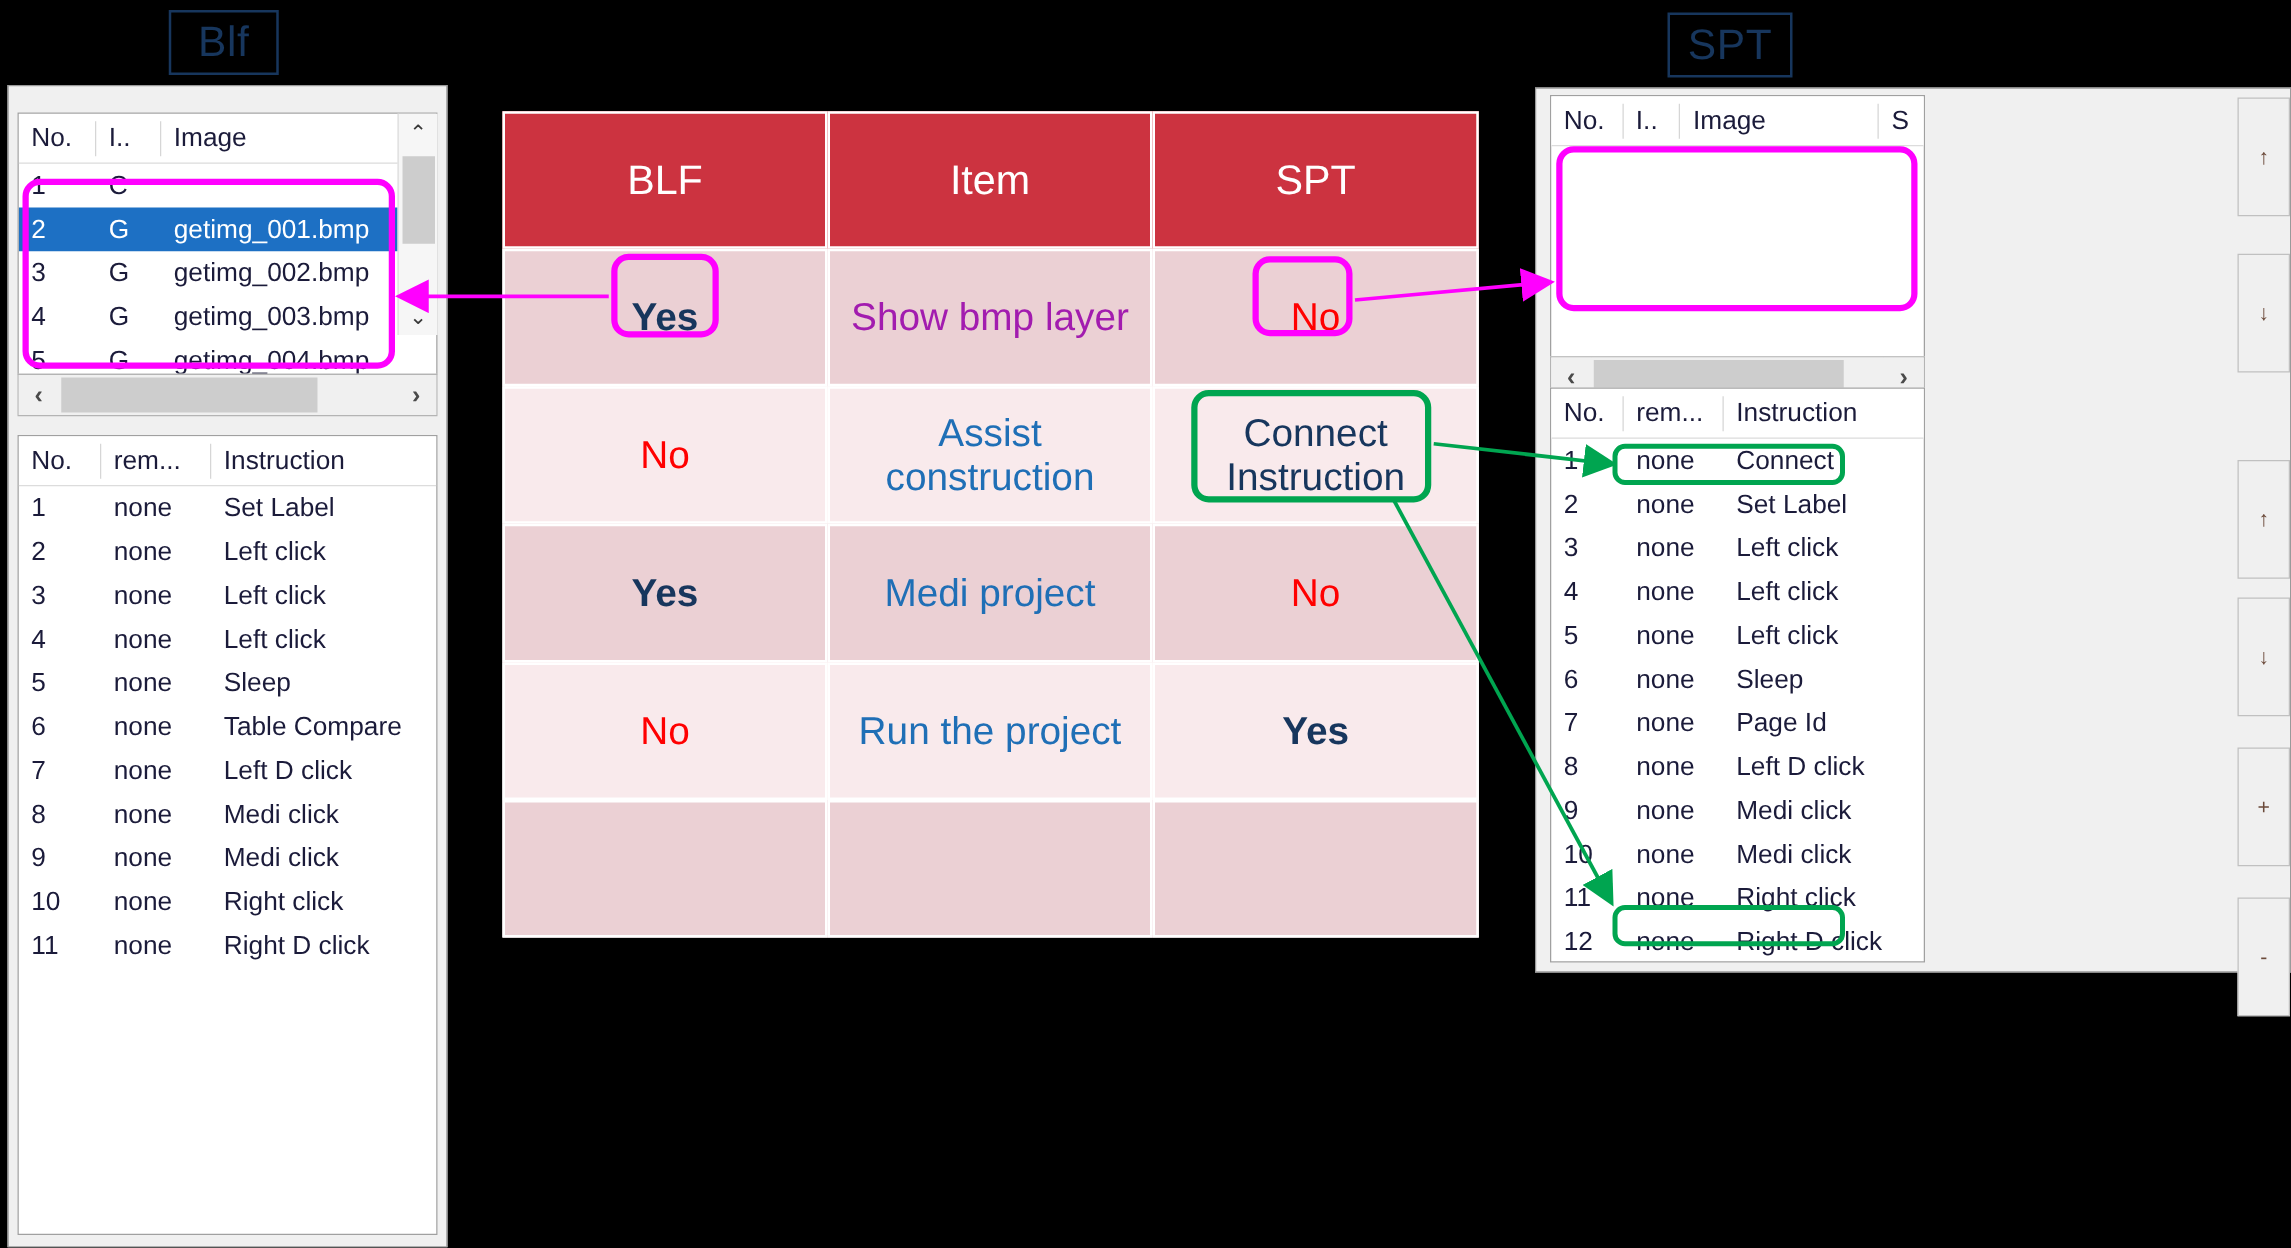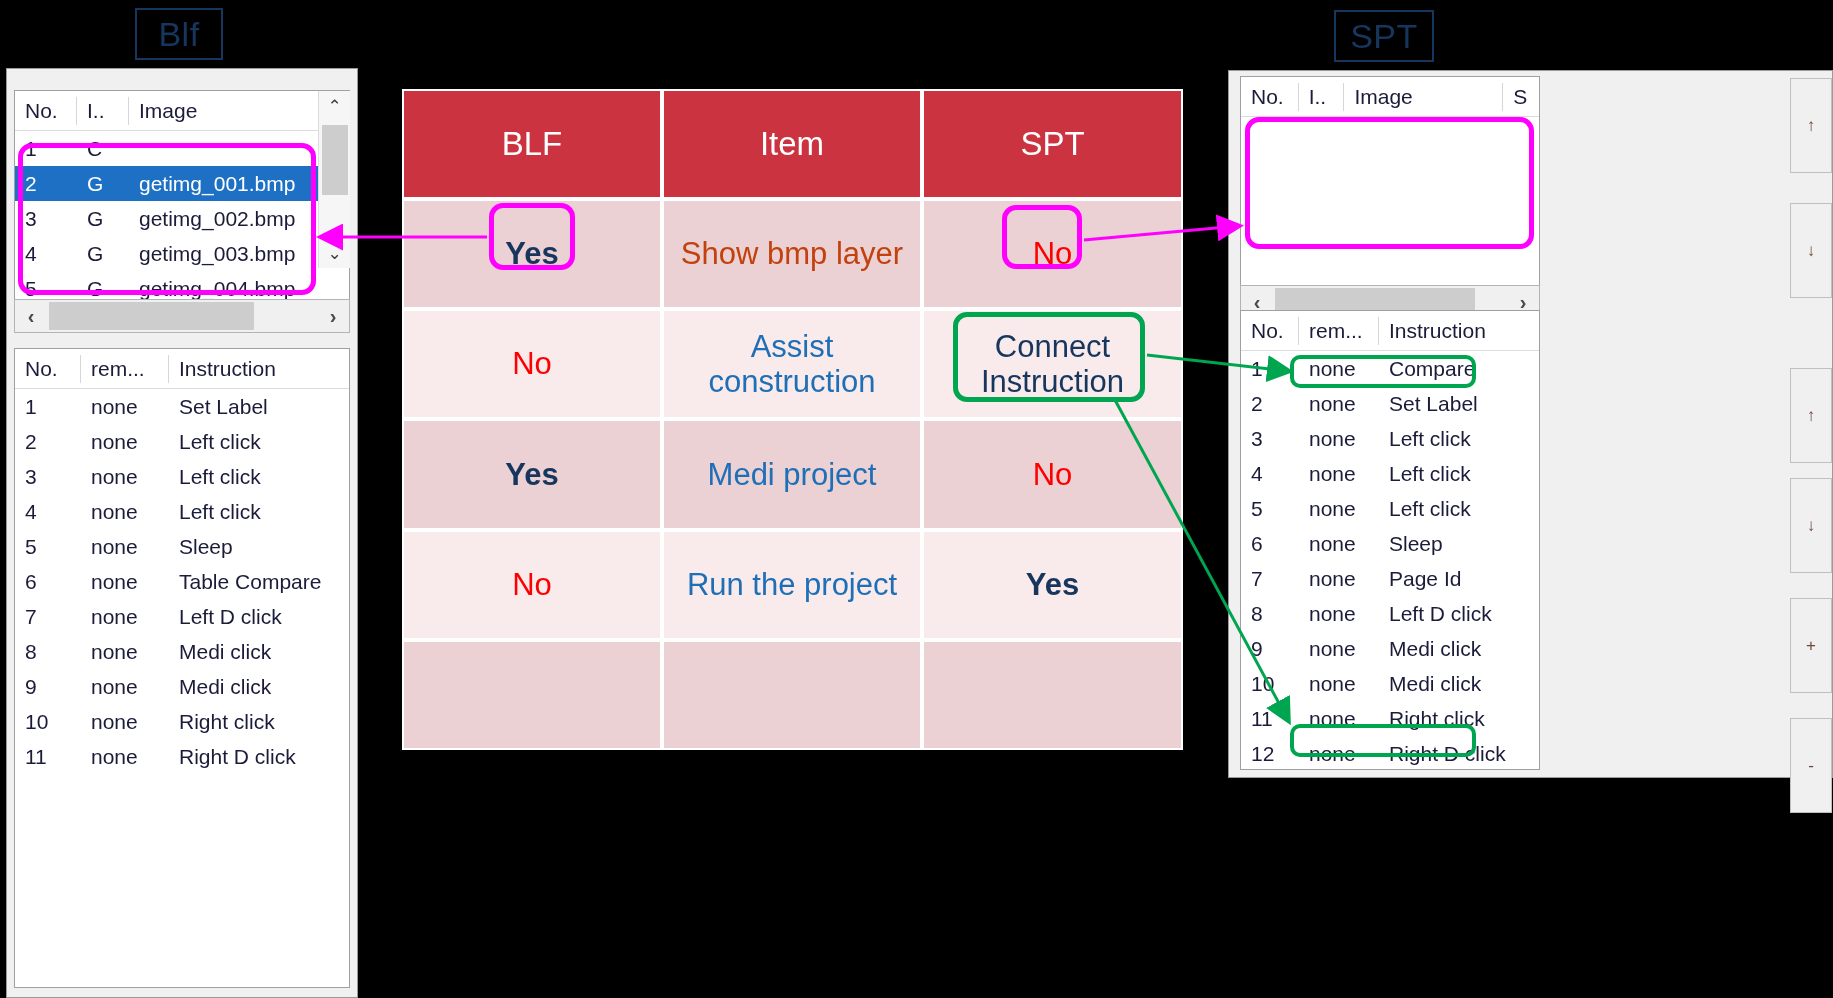--- a/index.html
+++ b/index.html
@@ -291,21 +291,21 @@
     <thead>
       <tr>
         <th style="width:260px;">BLF</th>
         <th style="width:260px;">Item</th>
         <th style="width:261px;">SPT</th>
       </tr>
     </thead>
     <tbody id="cmp-body">
         <tr class="row-a">
           <td><span class="val-yes">Yes</span></td>
-          <td style="color: #c2410c;">Show bmp layer</td>
+          <td style="color: #a21caf;">Show bmp layer</td>
           <td><span class="val-no">No</span></td>
         </tr>
         <tr class="row-b">
           <td><span class="val-no">No</span></td>
           <td style="color: rgb(31, 111, 182);">Assist construction</td>
           <td><span class="val-plain">Connect Instruction</span></td>
         </tr>
         <tr class="row-a">
           <td><span class="val-yes">Yes</span></td>
           <td style="color: rgb(31, 111, 182);">Medi project</td>
@@ -348,21 +348,21 @@
   <div class="listview" style="left:1240px; top:310px; width:300px; height:460px;">
     <div class="lv-header">
       <div class="hcell" style="width:58px;">No.</div>
       <div class="hcell" style="width:80px;">rem...</div>
       <div class="hcell" style="width:160px;">Instruction</div>
     </div>
     <div id="right-instruction-rows">
         <div class="lv-row">
           <div class="cell" style="width: 58px;">1</div>
           <div class="cell" style="width: 80px;">none</div>
-          <div class="cell" style="width: 160px;">Compare</div>
+          <div class="cell" style="width: 160px;">Connect</div>
         </div>
         <div class="lv-row">
           <div class="cell" style="width: 58px;">2</div>
           <div class="cell" style="width: 80px;">none</div>
           <div class="cell" style="width: 160px;">Set Label</div>
         </div>
         <div class="lv-row">
           <div class="cell" style="width: 58px;">3</div>
           <div class="cell" style="width: 80px;">none</div>
           <div class="cell" style="width: 160px;">Left click</div>

